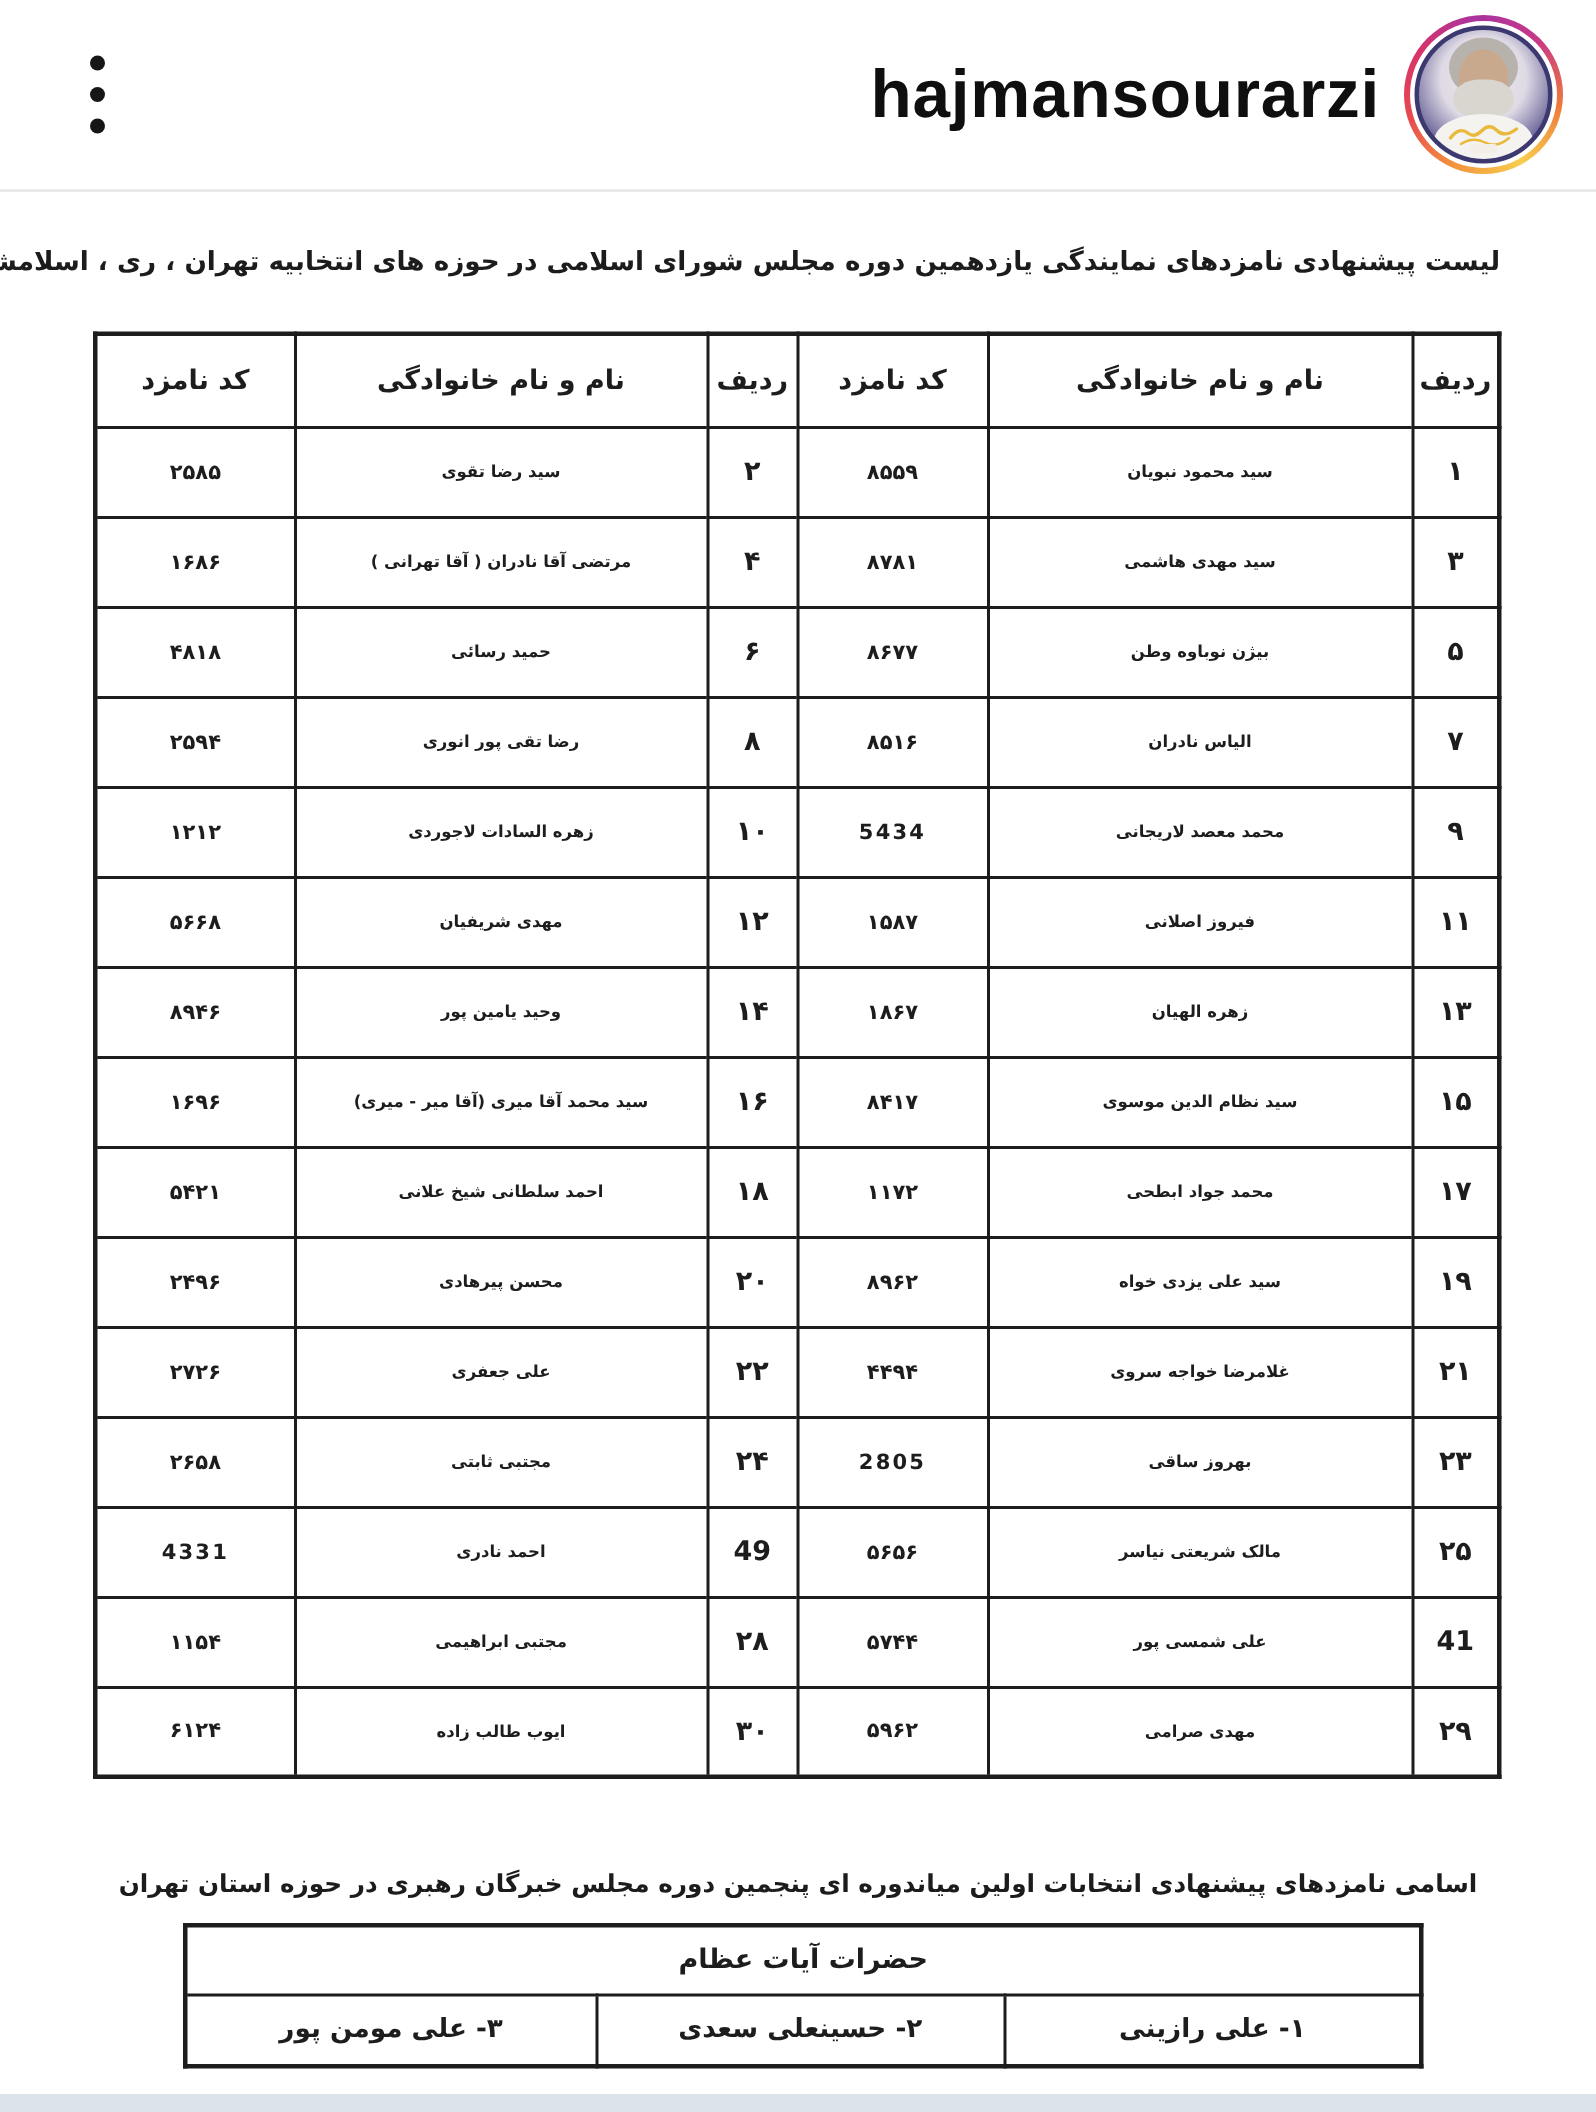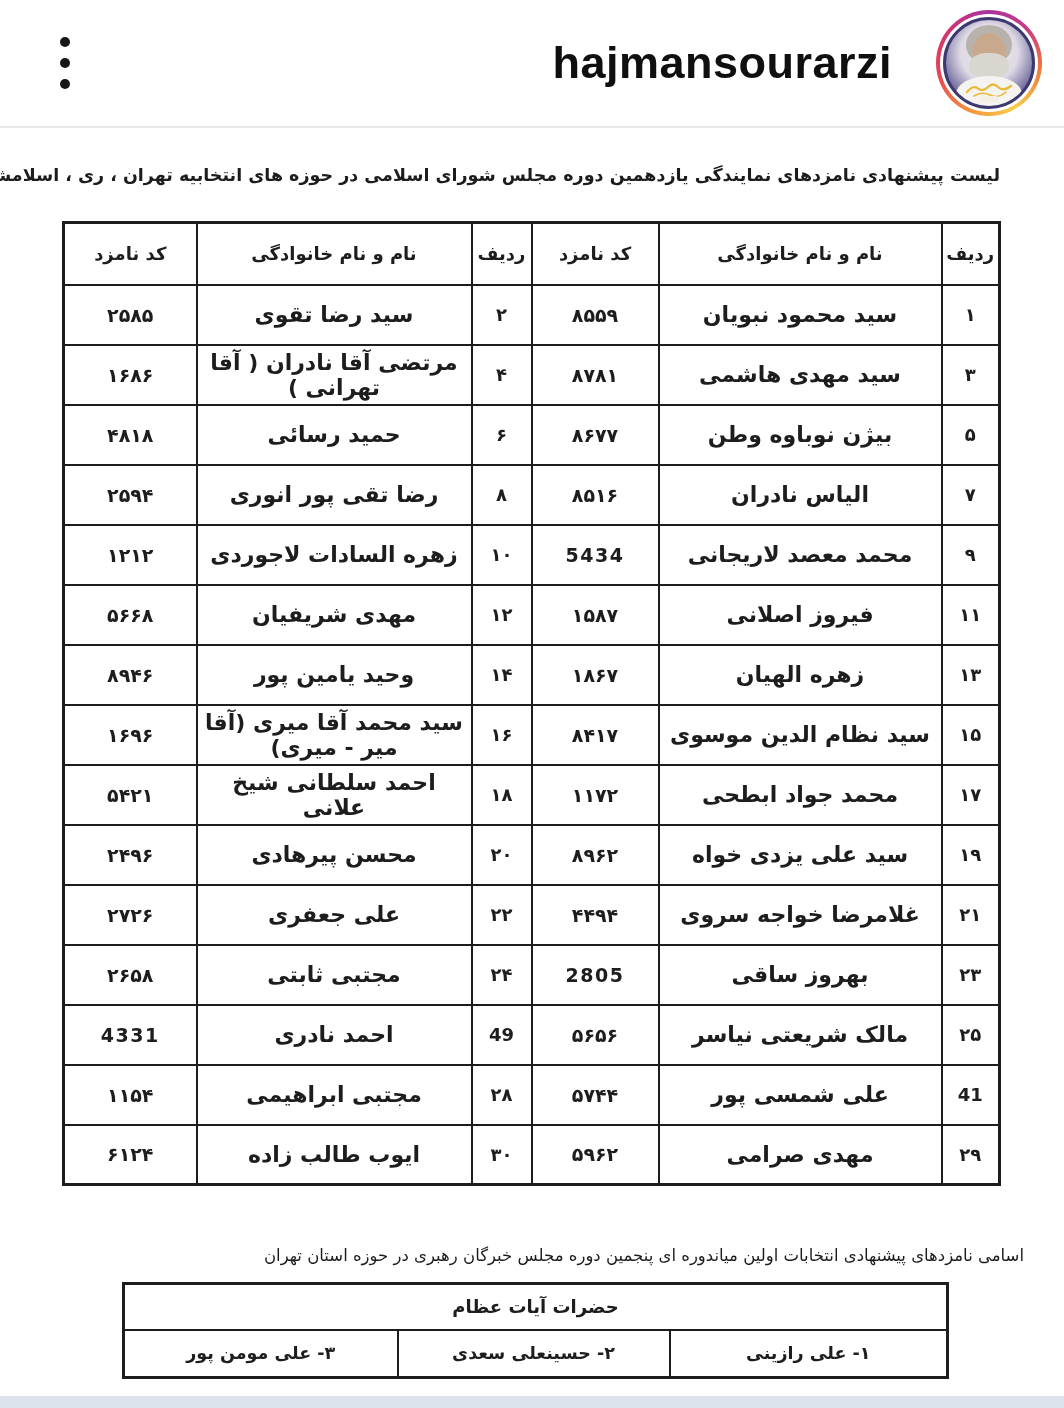--- a/index.html
+++ b/index.html
@@ -15,21 +15,21 @@
   
   .app-header {
     height:128px;
     display:flex; align-items:center;
     padding:0 22px 0 56px;
     background:#ffffff;
     border-bottom:2px solid #e9e9e9;
   }
   .kebab { display:flex; flex-direction:column; gap:11px; cursor:pointer; padding:4px; }
   .kebab .dot { width:10px; height:10px; border-radius:50%; background:#161616; }
-  .header-right { margin-left:auto; display:flex; align-items:center; gap:44px; }
+  .header-right { margin-left:auto; display:flex; align-items:center; gap:16px; }
   .username {
     font-family:"Liberation Sans","DejaVu Sans",sans-serif;
     font-size:45px; font-weight:700; color:#0f0f0f; letter-spacing:0.5px;
   }
   .avatar {
     width:106px; height:106px; border-radius:50%; position:relative; cursor:pointer;
     background:conic-gradient(from 150deg, #f7ce4e, #f2953d, #e8484f, #d6336c, #a8339f, #c93a86, #ee7a3a, #f7ce4e);
   }
   .avatar-core { position:absolute; inset:4px; border-radius:50%; background:#ffffff; }
   .avatar-photo {
@@ -58,26 +58,26 @@
     text-align:center; vertical-align:middle;
     font-weight:700; color:#1d1d1d; padding:0 3px;
     overflow:hidden;
   }
 
   .main-table { margin:36px 0 0 62px; width:936px; border:3px solid #1d1d1d; }
   .main-table thead tr { height:62px; }
   .main-table tbody tr { height:60px; }
   .main-table th { font-size:18px; }
   .c-row  { font-size:18px; }
-  .c-name { font-size:22px; }
-  .c-code { font-size:19px; letter-spacing:1.5px;text-align:center; }
+  .c-name { font-size:11px; }
+  .c-code { font-size:14px; letter-spacing:1.5px;text-align:center; }
 
   .experts-title {
-    margin:60px 40px 0; direction:rtl; text-align:right;
-    font-weight:400; font-size:16.5px; color:#1c1c1c; white-space:nowrap;
+    margin:60px 40px 0; direction:rtl; text-align:center;
+    font-weight:700; font-size:16.5px; color:#1c1c1c; white-space:nowrap;
   }
   .experts-table { margin:17px 0 0 122px; width:824px; border:3px solid #1d1d1d; }
   .experts-table .hd-row { height:46px; }
   .experts-table .bd-row { height:48px; }
   .experts-table th { font-size:18px; }
   .experts-table td { font-size:17.5px;margin-top:40px; }
 
   .footer-strip { position:absolute; left:0; bottom:0; width:100%; height:12px; background:#dde3eb; }
 </style>
 </head>

